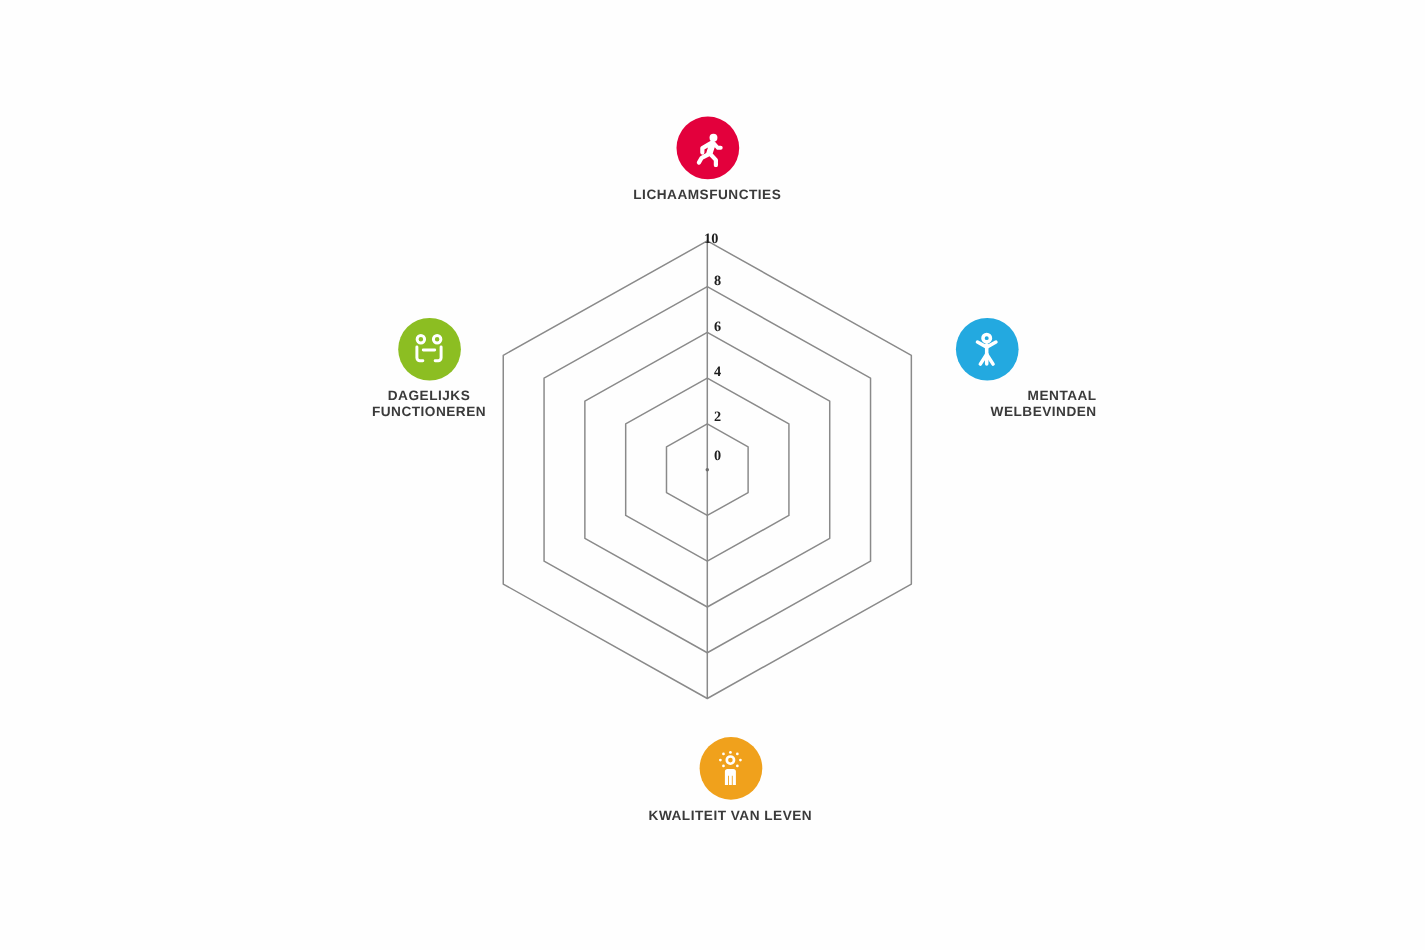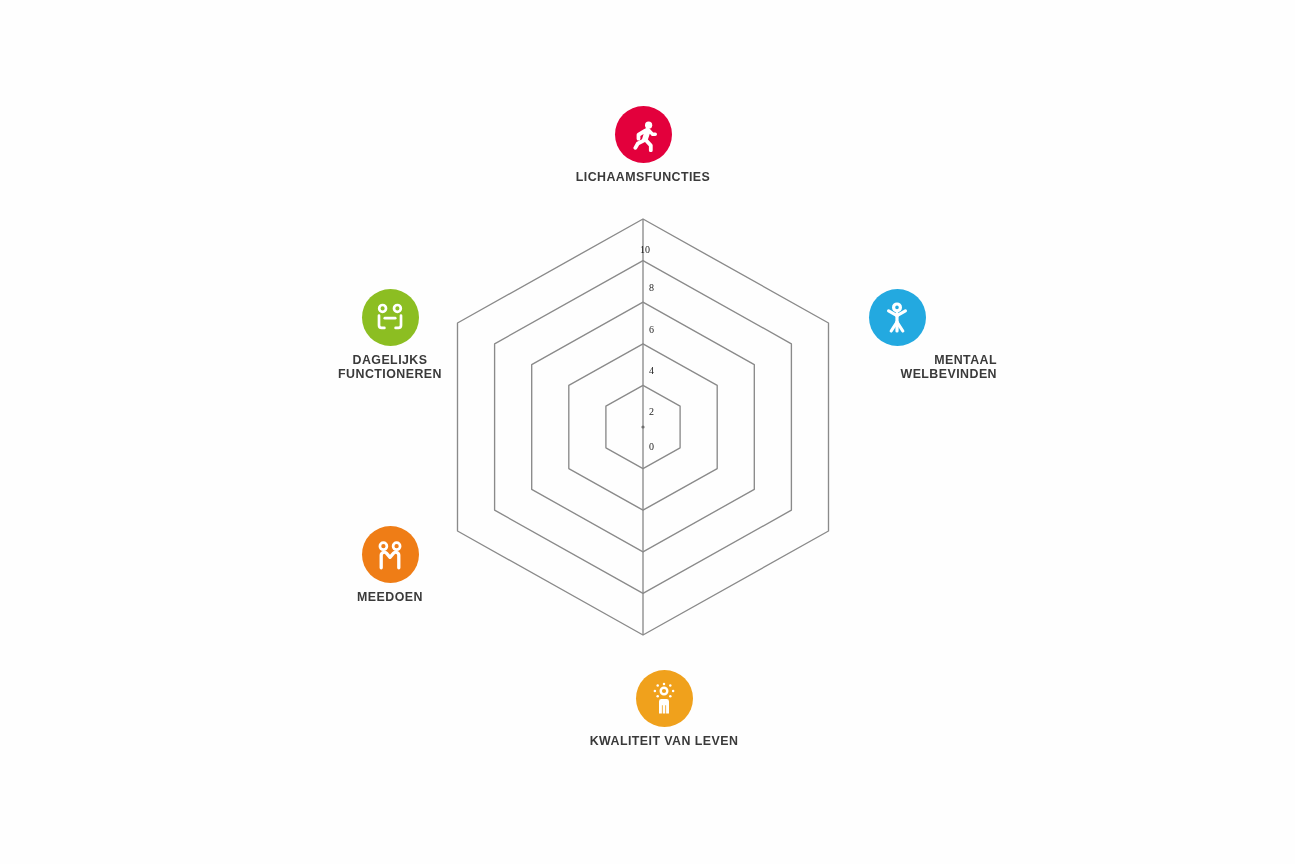--- a/index.html
+++ b/index.html
@@ -72,25 +72,24 @@
   #node-mentaal-welbevinden { left: 897px; top: 289px; text-align: right; }
   #node-zingeving { left: 897px; top: 526px; }
   #node-kwaliteit-van-leven { left: 664px; top: 670px; }
   #node-meedoen { left: 390px; top: 526px; }
   #node-dagelijks-functioneren { left: 390px; top: 289px; }
 
   
   .tick {
     position: absolute;
     font-family: "Liberation Serif", serif;
-    font-size: 10px;
-    font-weight: 400;
+    font-size: 13px;
+    font-weight: 700;
     color: #1d1d1d;
     white-space: nowrap;
-    margin-top: 35px;
   }
 </style>
 </head>
 <body>
 
 <div id="stage">
 
   <svg id="web" viewBox="0 0 1295 864" xmlns="http://www.w3.org/2000/svg">
     <g fill="none" stroke="#8a8a8a" stroke-width="1.35" stroke-linejoin="round">
 
@@ -159,32 +158,20 @@
           <circle cx="7.9" cy="9.0" r="1.25"></circle>
           <circle cx="23.3" cy="14.3" r="1.25"></circle>
           <circle cx="10.7" cy="14.3" r="1.25"></circle>
           <path d="M12.0 19.4 a2.4 2.4 0 0 1 2.4 -2.4 l5.2 0 a2.4 2.4 0 0 1 2.4 2.4 l0 12.2 l-2.9 0 l0 -8.4 l-0.8 0 l0 8.4 l-2.6 0 l0 -8.4 l-0.8 0 l0 8.4 l-2.9 0 z"></path>
         </g>
       </svg>
     </div>
     <div class="node-label">KWALITEIT VAN LEVEN</div>
   </div>
 
-  <div class="node" id="node-meedoen">
-    <div class="badge" style="background:#ef7d16;">
-      <svg width="34" height="34" viewBox="0 0 34 34">
-        <g fill="#ffffff">
-          <circle cx="10.4" cy="8.2" r="3.5" fill="none" stroke="#ffffff" stroke-width="2.7"></circle>
-          <circle cx="23.6" cy="8.2" r="3.5" fill="none" stroke="#ffffff" stroke-width="2.7"></circle>
-          <path d="M8.2 29.8 L8.2 17.2 a3.0 3.0 0 0 1 5.2 -2.0 l3.6 4.1 l3.6 -4.1 a3.0 3.0 0 0 1 5.2 2.0 l0 12.6" fill="none" stroke="#ffffff" stroke-width="3.3" stroke-linecap="round" stroke-linejoin="round"></path>
-        </g>
-      </svg>
-    </div>
-    <div class="node-label">MEEDOEN</div>
-  </div>
 
   <div class="node" id="node-dagelijks-functioneren">
     <div class="badge" style="background:#8cbe22;">
       <svg width="34" height="34" viewBox="0 0 34 34">
         <g fill="none" stroke="#ffffff" stroke-width="2.7" stroke-linecap="round" stroke-linejoin="round">
           <circle cx="9.6" cy="7.4" r="3.4"></circle>
           <circle cx="24.4" cy="7.4" r="3.4"></circle>
           <path d="M11.8 17.2 L22.2 17.2"></path>
           <path d="M6.0 14.5 L6.0 24.3 a2.6 2.6 0 0 0 2.6 2.6 L11.4 26.9"></path>
           <path d="M28.0 14.5 L28.0 24.3 a2.6 2.6 0 0 1 -2.6 2.6 L22.6 26.9"></path>

